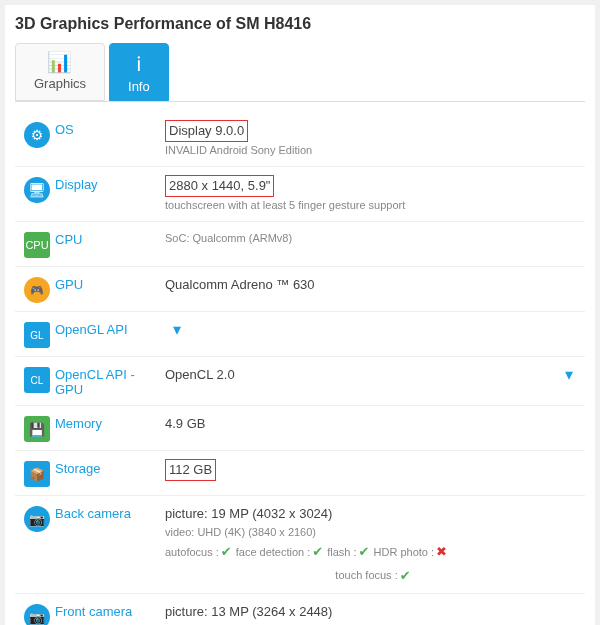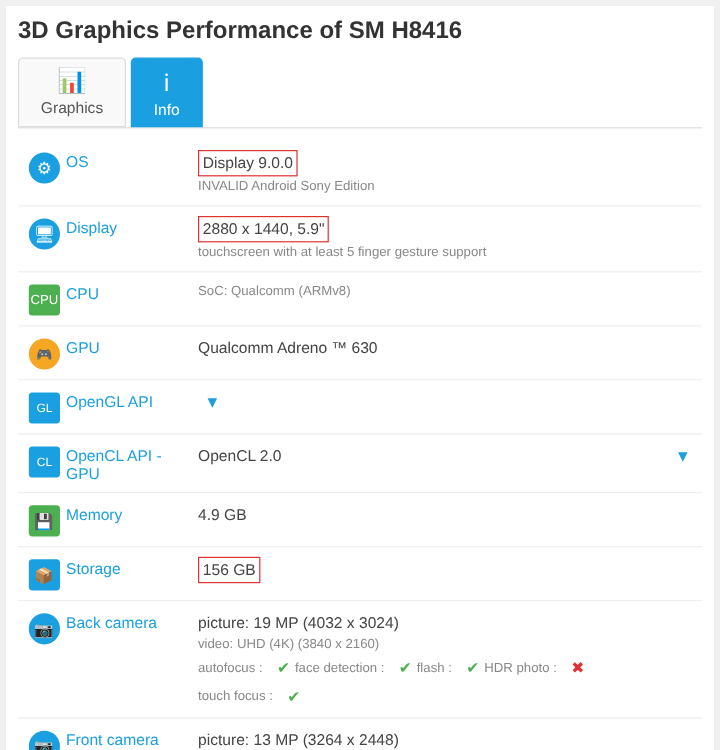--- a/index.html
+++ b/index.html
@@ -9,21 +9,21 @@
       width: 600px;
       min-height: 625px;
     }
     .page-wrapper {
       background: #fff;
       width: 590px;
       margin: 5px auto;
       padding: 10px;
     }
     .page-title {
-      font-size: 20px;
+      font-size: 16px;
       font-weight: bold;
       color: #333;
       margin-bottom: 10px;
     }
     .tabs {
       display: flex;
       margin-bottom: 10px;
       border-bottom: 1px solid #ddd;
     }
     .tab {
@@ -134,21 +134,21 @@
       flex-wrap: wrap;
       gap: 4px;
       margin-top: 2px;
       align-items: center;
     }
     .feature-item {
       font-size: 11px;
       color: #888;
       display: flex;
       align-items: center;
-      gap: 12px;
+      gap: 2px;
     }
   </style>
 </head>
 <body>
 
 <div class="page-wrapper">
   <div class="page-title">3D Graphics Performance of SM H8416</div>
 
   <div class="tabs">
     <div class="tab">
@@ -238,21 +238,21 @@
       </div>
     </div>
 
     <div class="info-row">
       <div class="row-icon">
         <div class="icon-sq icon-blue" style="font-size:13px;">📦</div>
       </div>
       <div class="row-label">Storage</div>
       <div class="row-value">
         <span class="main-val">
-          <span class="highlighted">156 GB</span>
+          <span class="highlighted">112 GB</span>
         </span>
       </div>
     </div>
 
     <div class="info-row camera-row" style="flex-direction:row; align-items:flex-start;">
       <div class="row-icon">
         <div class="icon-circle icon-blue" style="font-size:13px;">📷</div>
       </div>
       <div class="row-label">Back camera</div>
       <div class="row-value">
@@ -269,21 +269,21 @@
           </span>
           <span class="feature-item">
             <span>flash :</span>
             <span class="check-icon">✔</span>
           </span>
           <span class="feature-item">
             <span>HDR photo :</span>
             <span class="cross-icon">✖</span>
           </span>
         </div>
-        <div class="feature-line" style="margin-top:4px;">
+        <div class="feature-line" style="margin-top:4px;justify-content:center;">
           <span class="feature-item">
             <span>touch focus :</span>
             <span class="check-icon">✔</span>
           </span>
         </div>
       </div>
     </div>
 
     <div class="info-row">
       <div class="row-icon">

